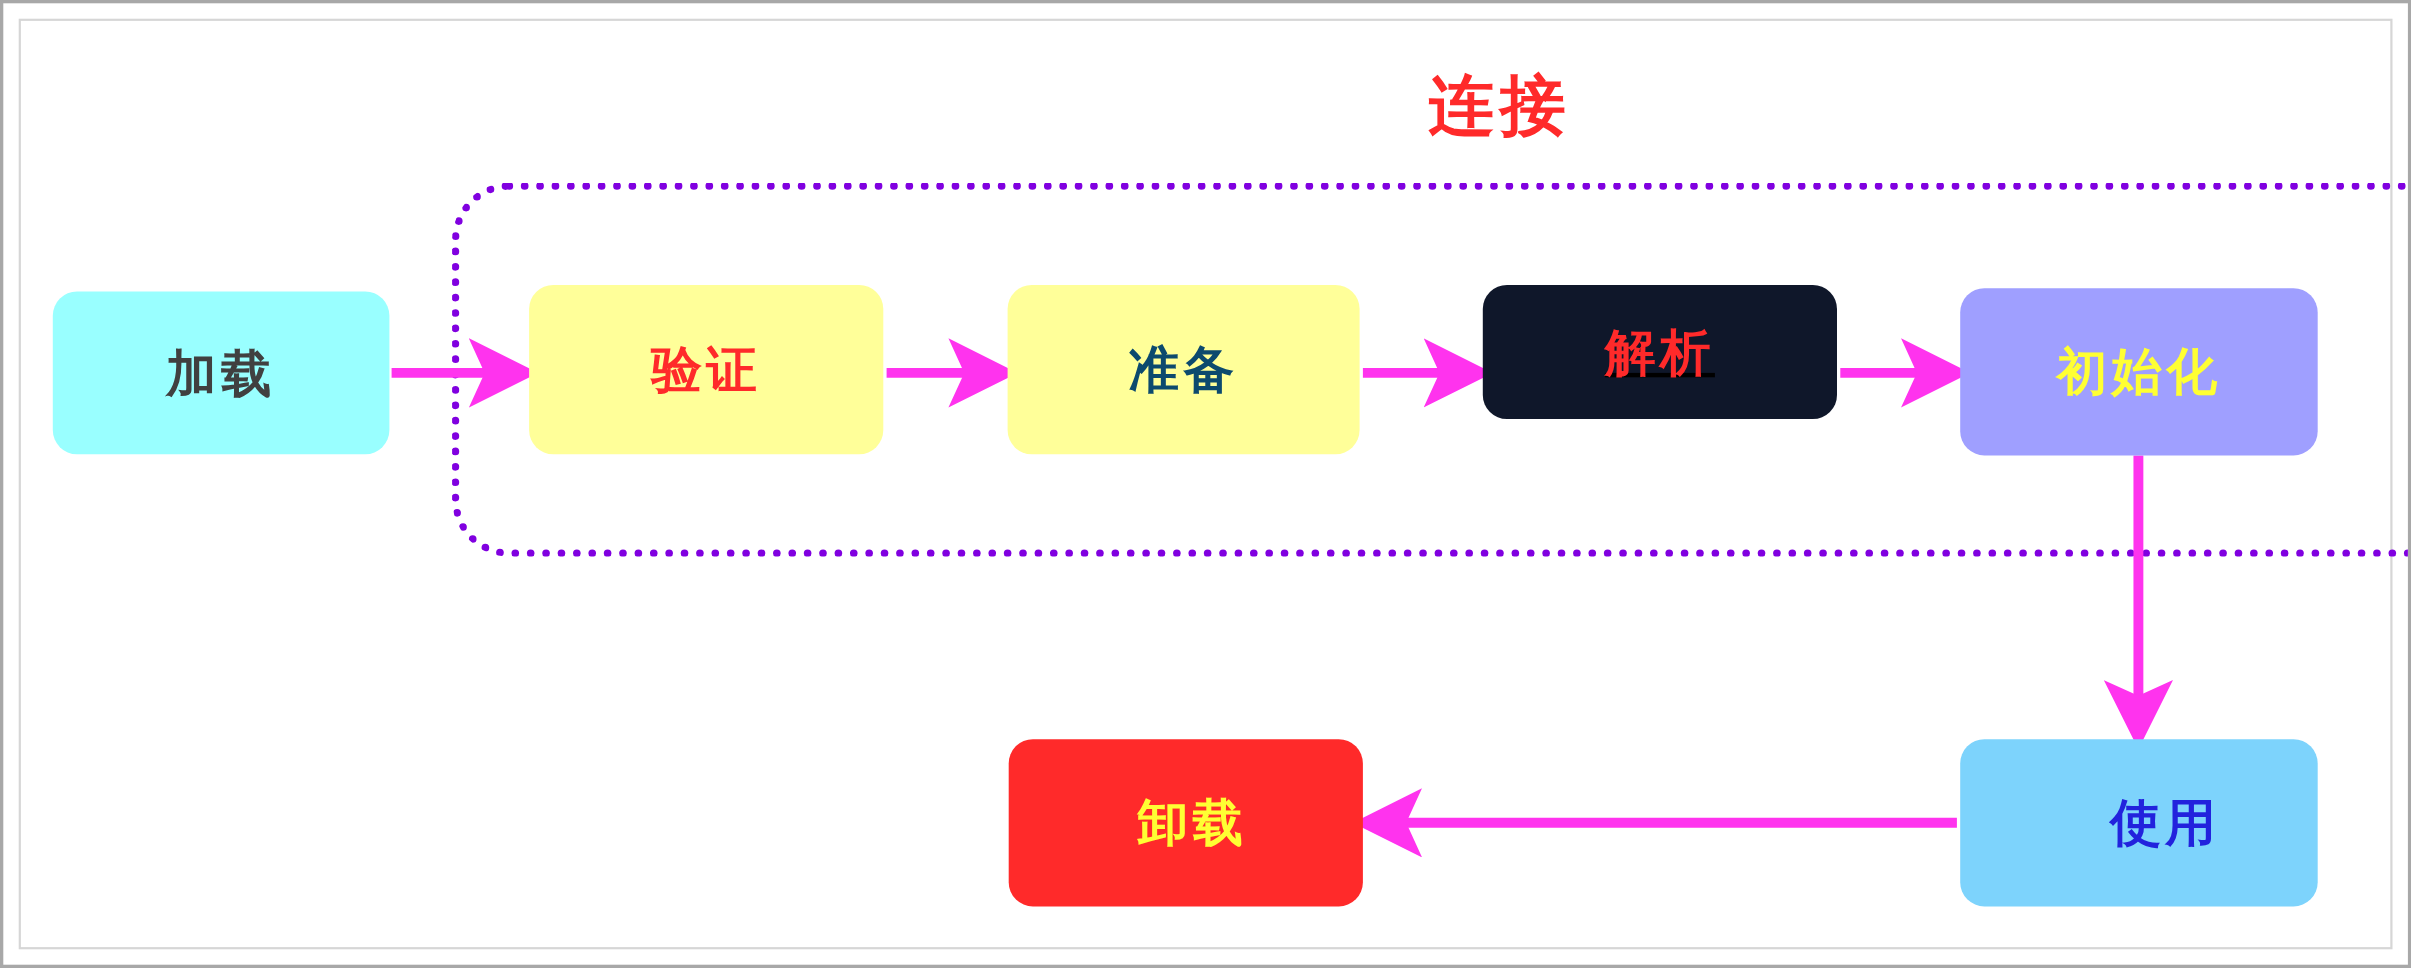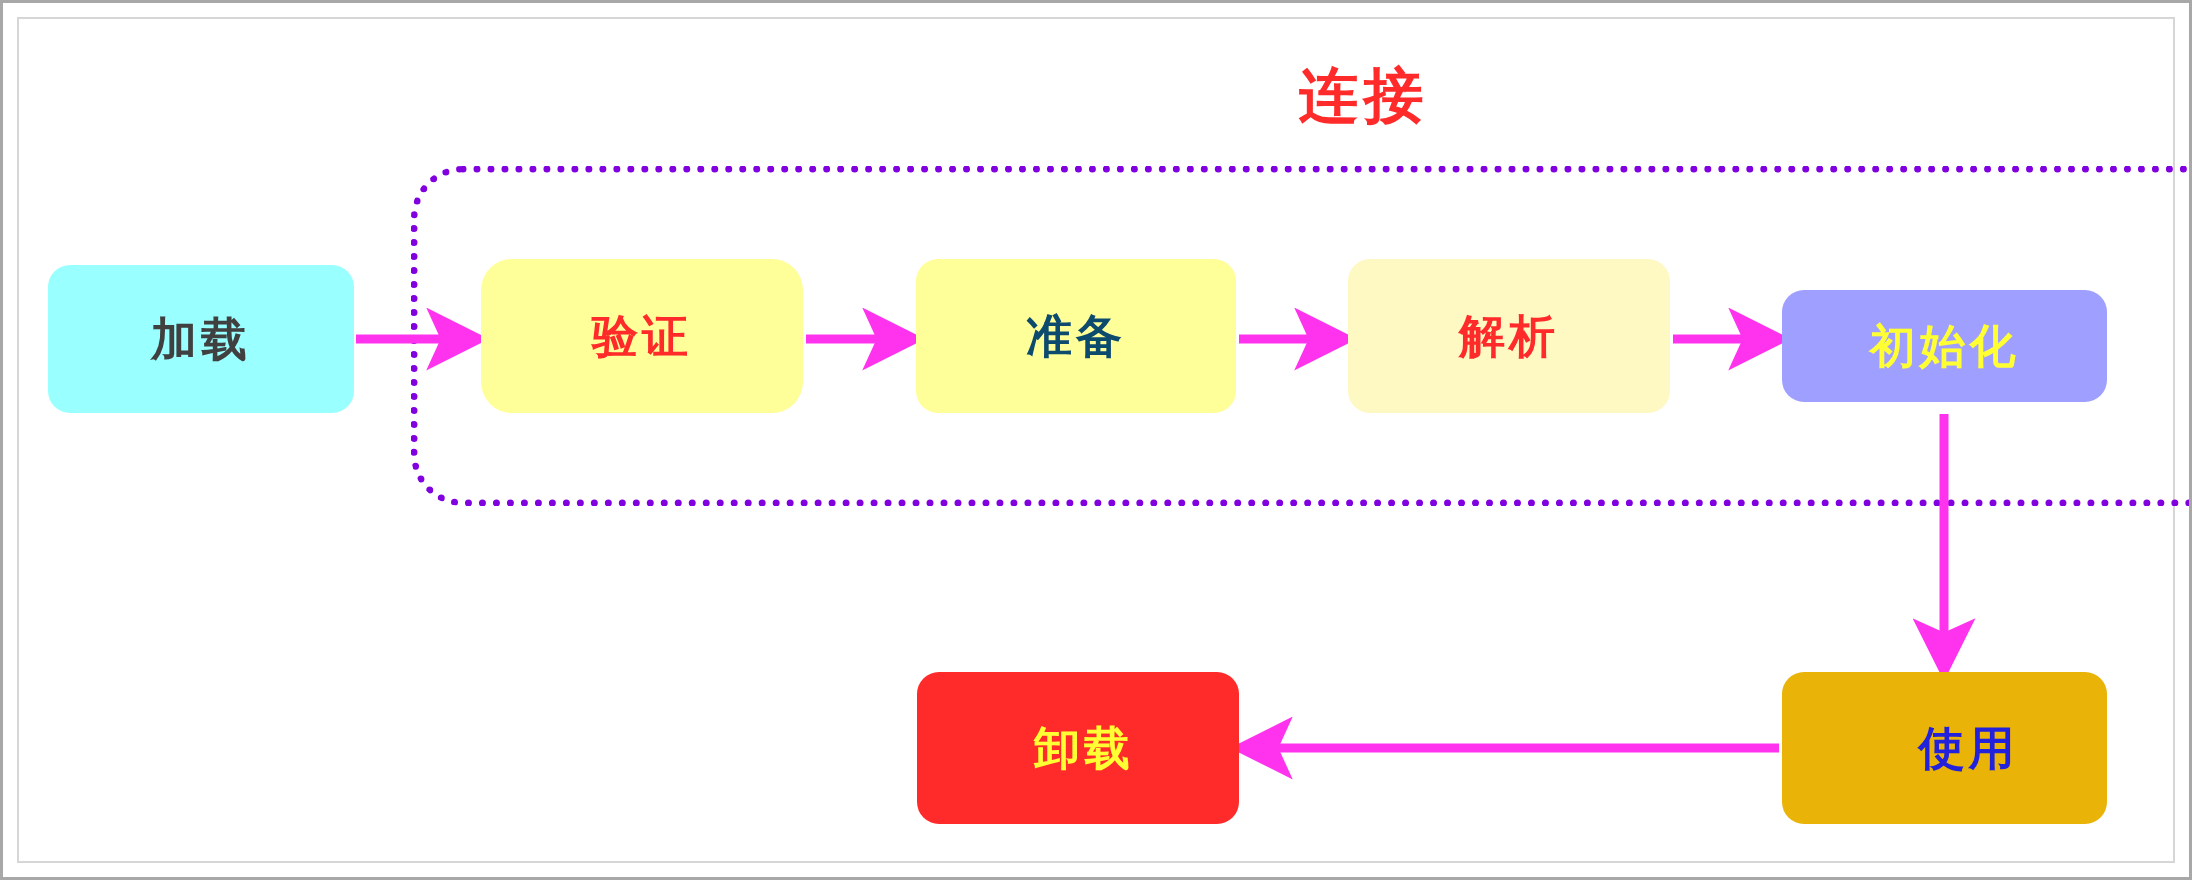--- a/index.html
+++ b/index.html
@@ -112,33 +112,33 @@
 
     <line x1="1941" y1="411" x2="1941" y2="662" stroke="#ff33ee" stroke-width="9" marker-end="url(#ah-down)"></line>
 
     <line x1="1776" y1="745" x2="1243" y2="745" stroke="#ff33ee" stroke-width="9" marker-end="url(#ah-left)"></line>
   </svg>
 
   <div id="nodes">
       <div class="node" style="left: 45px; top: 262px; width: 306px; height: 148px; background: rgb(153, 255, 255);">
         <span class="node-label" style="color: #404040;">加载</span>
       </div>
-      <div class="node" style="left: 478px; top: 256px; width: 322px; height: 154px; background: rgb(255, 255, 153); border-radius: 31px;">
+      <div class="node" style="left: 478px; top: 256px; width: 322px; height: 154px; background: rgb(255, 255, 153);">
         <span class="node-label" style="color: rgb(255, 42, 42);">验证</span>
       </div>
       <div class="node" style="left: 913px; top: 256px; width: 320px; height: 154px; background: rgb(255, 255, 153);">
         <span class="node-label" style="color: #0c4a6e;">准备</span>
       </div>
-      <div class="node" style="left: 1345px; top: 256px; width: 322px; height: 154px; background: #fef9c3;">
+      <div class="node" style="left: 1345px; top: 256px; width: 322px; height: 122px; background: #0f172a; text-decoration: underline;">
         <span class="node-label" style="color: rgb(255, 42, 42);">解析</span>
       </div>
-      <div class="node" style="left: 1779px; top: 259px; width: 325px; height: 112px; background: rgb(159, 159, 255); margin-top: 28px;">
+      <div class="node" style="left: 1779px; top: 259px; width: 325px; height: 152px; background: rgb(159, 159, 255);">
         <span class="node-label" style="color: rgb(255, 255, 51);">初始化</span>
       </div>
-      <div class="node" style="left: 1779px; top: 669px; width: 325px; height: 152px; background: #eab308; padding-left: 48px;">
+      <div class="node" style="left: 1779px; top: 669px; width: 325px; height: 152px; background: #7dd3fc; padding-left: 48px;">
         <span class="node-label" style="color: rgb(34, 34, 221);">使用</span>
       </div>
       <div class="node" style="left: 914px; top: 669px; width: 322px; height: 152px; background: rgb(255, 42, 42); padding-left: 12px;">
         <span class="node-label" style="color: rgb(255, 255, 51);">卸载</span>
       </div>
     </div>
 
 </div>
 
 </body></html>

